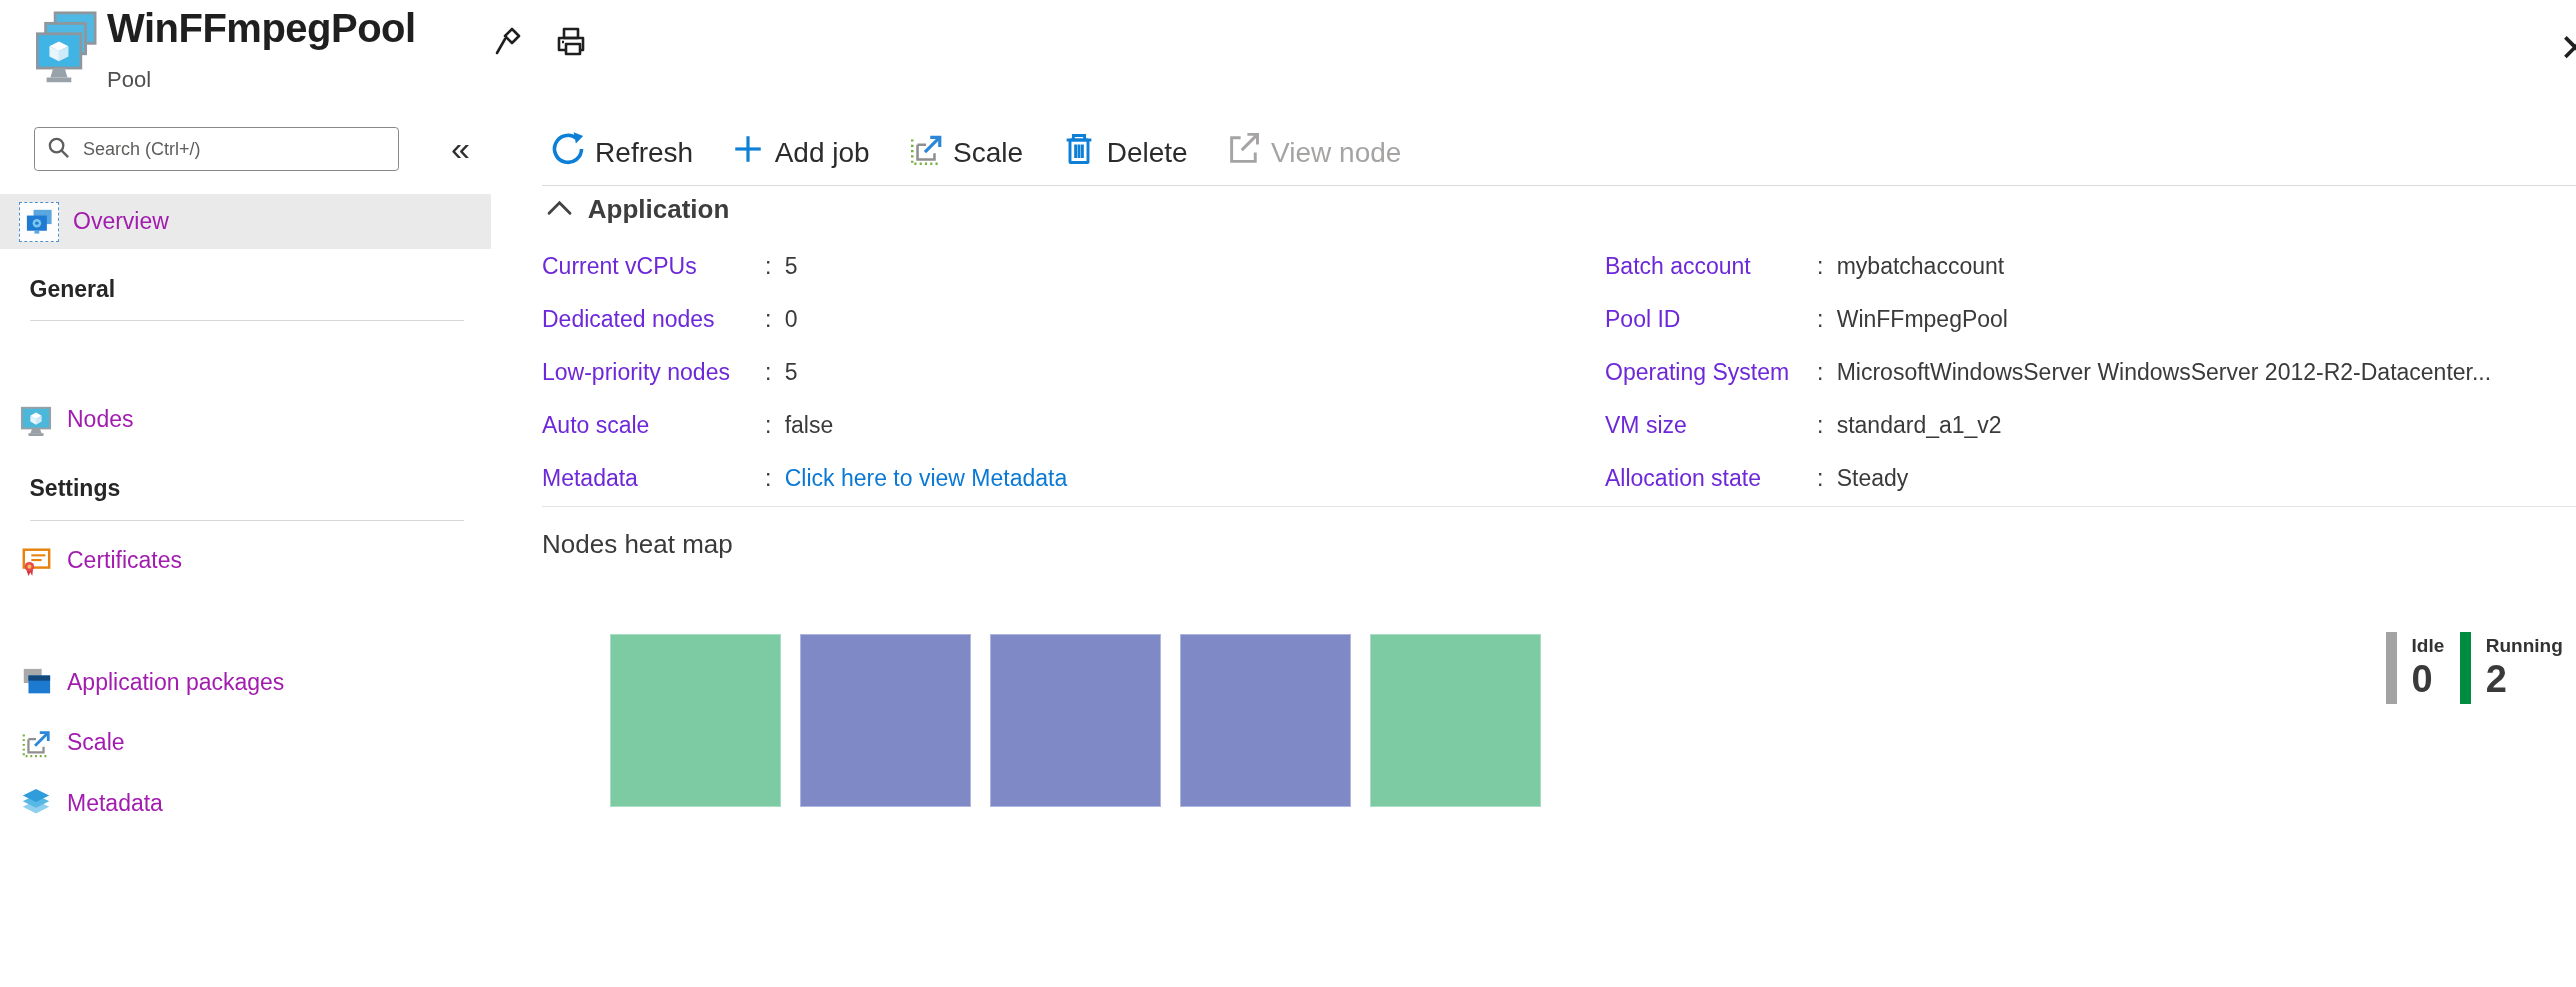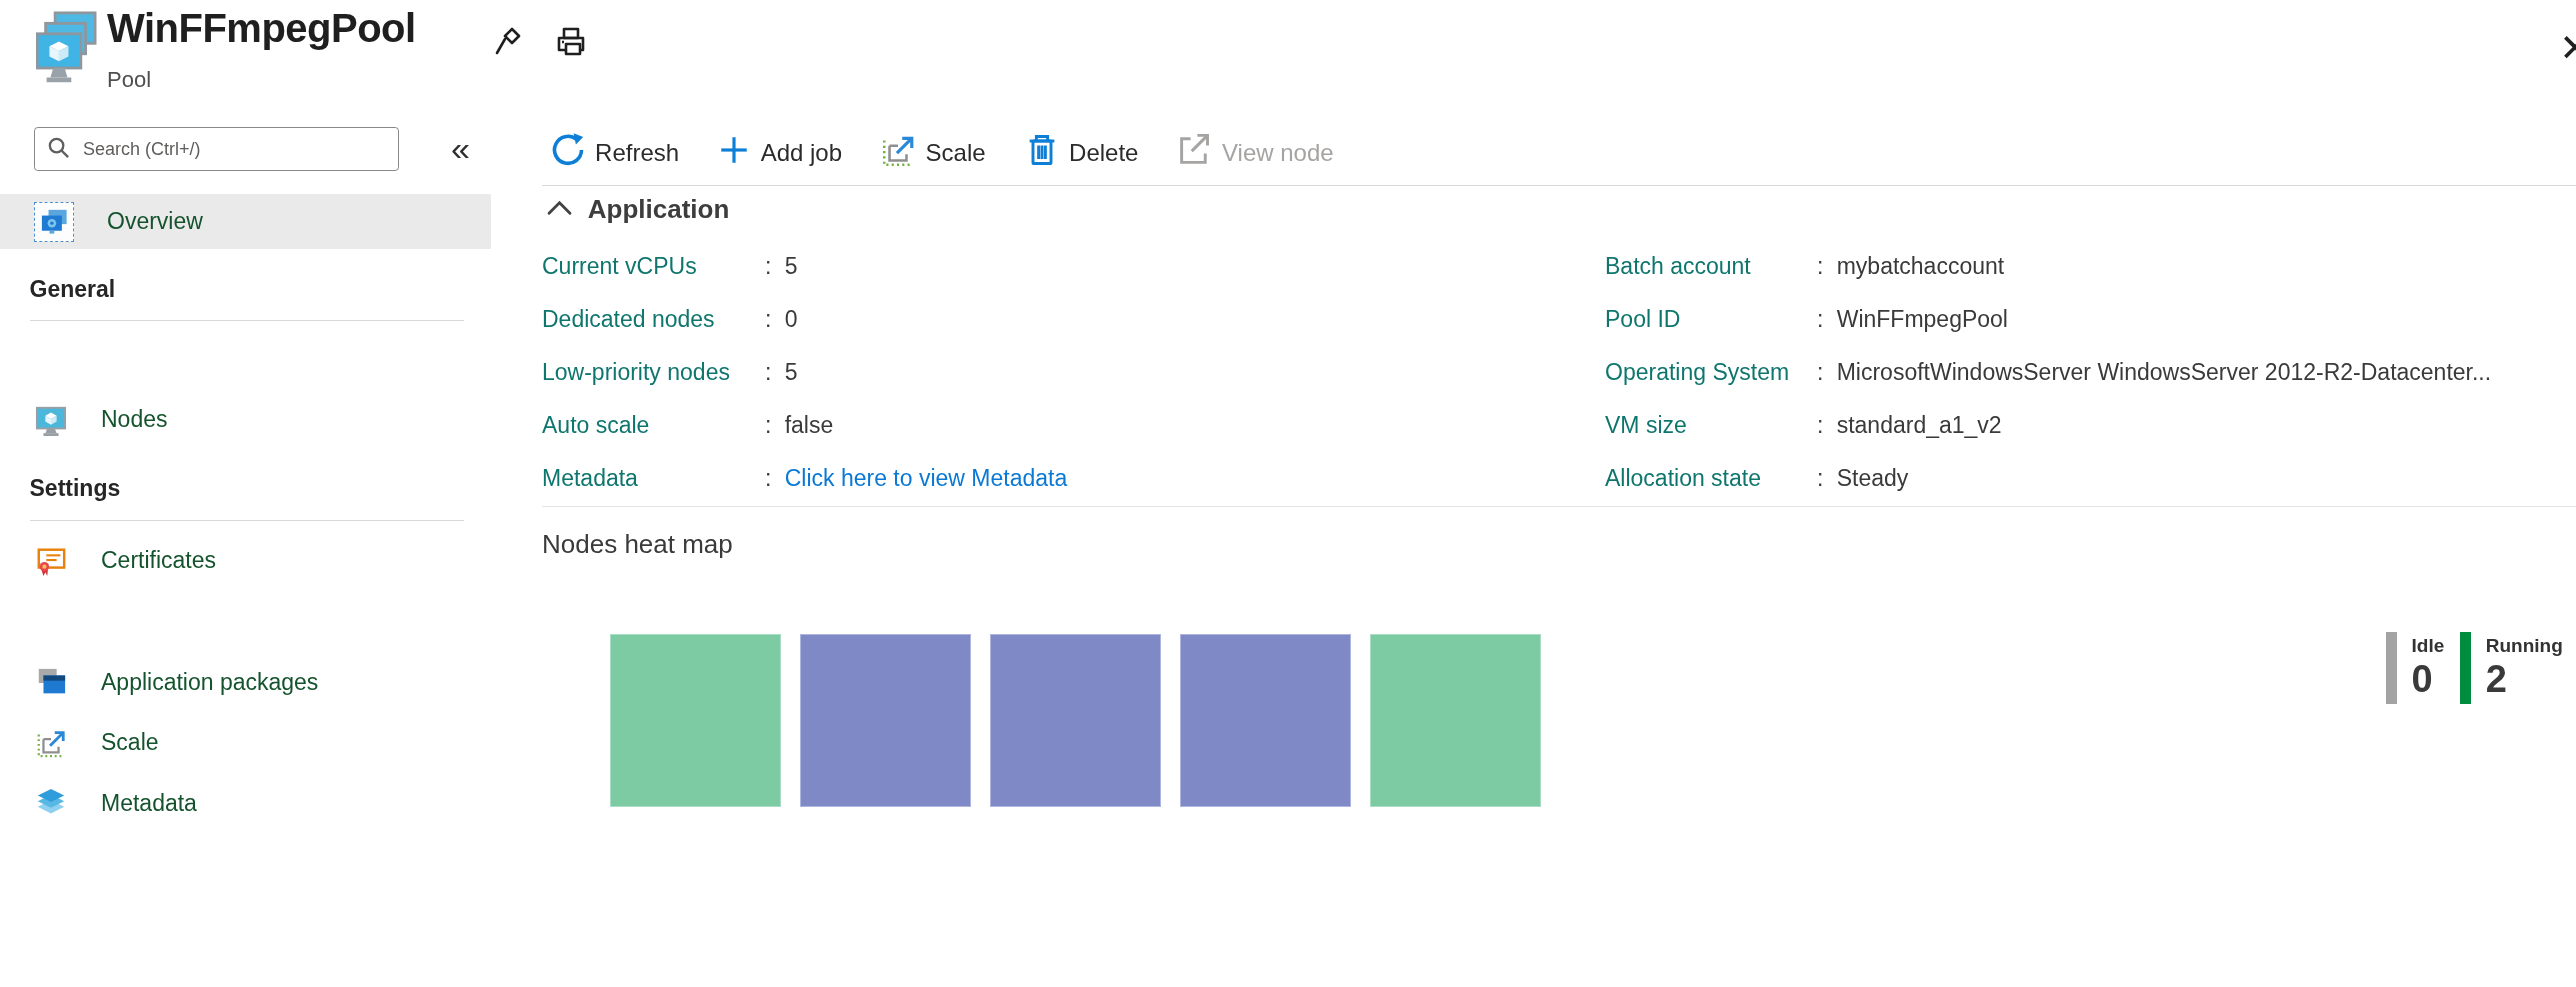--- a/index.html
+++ b/index.html
@@ -14,37 +14,37 @@
   .hicon.pin{left:491px;}
   .hicon.print{left:554px;}
   .close-x{position:absolute;right:-15px;top:28.5px;font-size:38px;color:#1f1f1f;line-height:1;cursor:pointer;}
 
   
   .sidebar{position:absolute;left:0;top:0;width:491px;height:100%;}
   .searchbox{position:absolute;left:34px;top:127px;width:365px;height:44px;border:1.9px solid #8a8886;border-radius:3.8px;box-sizing:border-box;display:flex;align-items:center;gap:9.5px;padding:0 11.4px;background:#fff;}
   .searchbox input{border:none;outline:none;width:100%;font-size:18px;color:#333;background:transparent;font-family:inherit;}
   .searchbox input::placeholder{color:#605e5c;opacity:1;}
   .collapse-btn{position:absolute;left:451px;top:129px;font-size:34px;color:#2f2f2f;cursor:pointer;}
-  .menu-row{position:absolute;left:0;width:491px;height:55px;display:flex;align-items:center;gap:33px;padding-left:34px;box-sizing:border-box;font-size:23px;color:#14532d;cursor:pointer;}
+  .menu-row{position:absolute;left:0;width:491px;height:55px;display:flex;align-items:center;gap:14px;padding-left:19px;box-sizing:border-box;font-size:23px;color:#a21caf;cursor:pointer;}
   .menu-row.selected{background:#eaeaea;}
   .micon{width:34px;height:34px;flex:0 0 34px;display:flex;align-items:center;justify-content:center;}
   .ovbox{width:40px;height:40px;flex:0 0 40px;border:1.9px dashed #4f90d1;box-sizing:border-box;display:flex;align-items:center;justify-content:center;background:#fdfdfd;}
   .section-h{position:absolute;left:29.5px;font-size:23px;font-weight:700;color:#262626;}
   .sdiv{position:absolute;left:29.5px;width:434px;border-top:1.9px solid #d8d8d8;}
 
   
   .content{position:absolute;left:542px;top:0;right:0;height:100%;}
   .toolbar{position:absolute;left:7.6px;top:122px;height:61px;display:flex;align-items:center;gap:38px;}
-  .tbtn{display:flex;align-items:center;gap:9.5px;font-size:24px;color:#2b2b2b;background:none;border:none;padding:0;cursor:pointer;font-family:inherit;}
+  .tbtn{display:flex;align-items:center;gap:9.5px;font-size:28px;color:#2b2b2b;background:none;border:none;padding:0;cursor:pointer;font-family:inherit;}
   .tbtn.disabled{color:#a6a4a2;cursor:default;}
   .hdiv{position:absolute;left:0;right:0;border-top:1.9px solid #d9d9d9;}
   .ess-header{position:absolute;left:3.8px;top:194px;display:flex;align-items:center;gap:15px;font-size:26px;font-weight:700;color:#3d3d3d;cursor:pointer;}
   .kv-col{position:absolute;top:240px;}
   .kv{display:flex;align-items:center;height:53px;font-size:23px;}
-  .kv .k{color:#0f766e;}
+  .kv .k{color:#6d28d9;}
   .kv-left .k{width:223px;}
   .kv-right .k{width:212px;}
   .kv .c{color:#3a3a3a;margin-right:13.3px;}
   .kv .v{color:#3a3a3a;white-space:nowrap;}
   .kv .v.link{color:#0b79d4;cursor:pointer;}
   .hm-title{position:absolute;left:0;top:529px;font-size:26px;color:#3a3a3a;}
   .tiles{position:absolute;left:68px;top:634px;display:flex;gap:19px;}
   .tile{width:171px;height:173px;box-sizing:border-box;border:1.9px solid;cursor:pointer;}
   .legend{position:absolute;left:1844px;top:632px;display:flex;flex-direction:row;gap:16px;}
   .litem{display:flex;gap:15px;}

